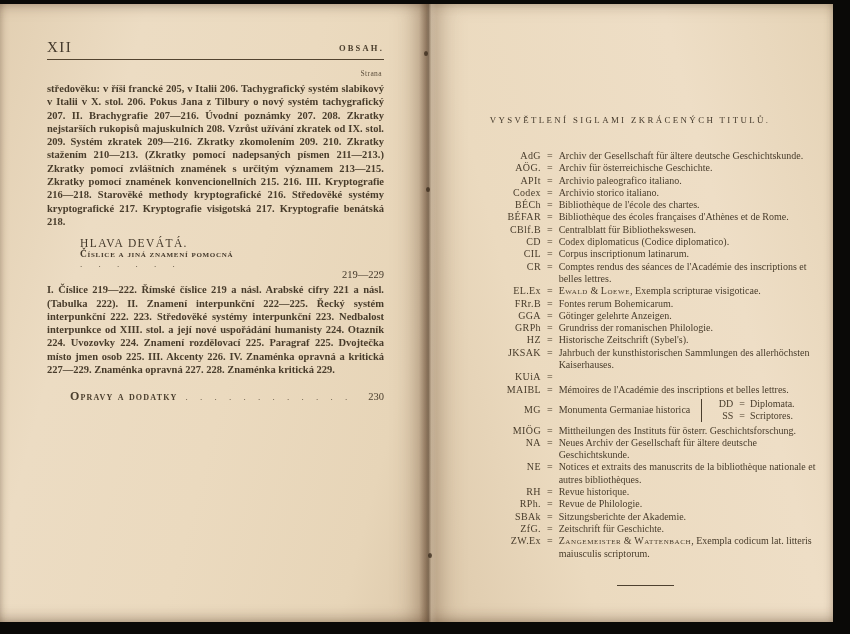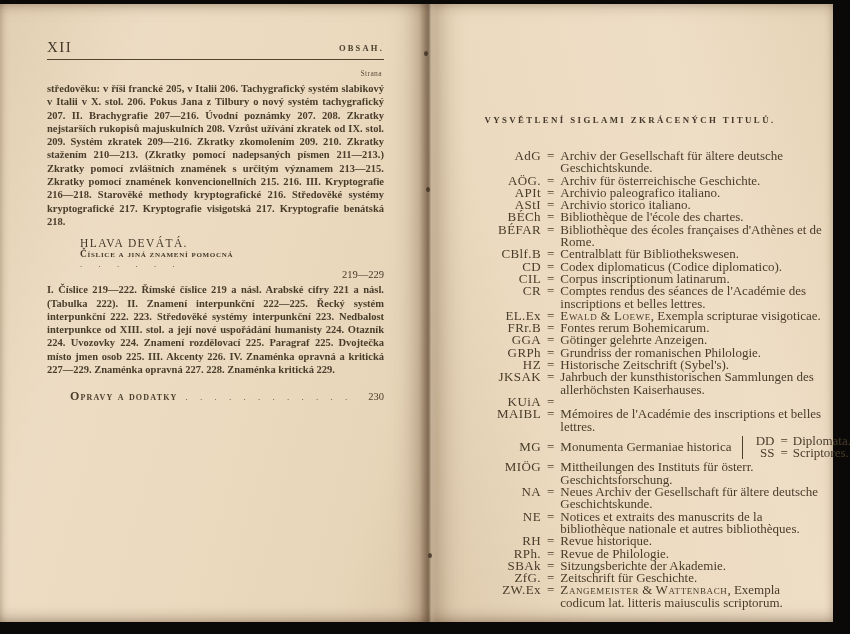--- a/index.html
+++ b/index.html
@@ -64,23 +64,23 @@
     display: flex; align-items: baseline;
     margin: 13px 43px 0 47px; padding-left: 23px; color: #4a3e2d; white-space: nowrap;
   }
   .lp-corrections-label { font-variant: small-caps; font-size: 12px; letter-spacing: 1.2px; font-weight: bold; }
   .lp-corrections-dots { flex: 1; overflow: hidden; margin: 0 12px 0 8px; font-size: 9px; letter-spacing: 5px; }
   .lp-corrections-page { font-size: 10.5px; }
 
   
   .rp-title {
     margin: 111px 8px 0 8px; text-align: center;
-    font-size: 8.8px; letter-spacing: 2.4px; font-weight: bold; color: #43382a;
-  }
-  .rp-list { margin: 25px 6px 0 28px; font-size: 13px; line-height: 12.3px; color: #483c2b; }
+    font-size: 8.8px; letter-spacing: 2.4px; font-weight: normal; color: #43382a;
+  }
+  .rp-list { margin: 25px 6px 0 28px; font-size: 10px; line-height: 12.3px; color: #483c2b; }
   .entry-row { display: flex; align-items: baseline; }
   .entry-row.has-sub { align-items: center; margin: 2px 0; }
   .entry-siglum { flex: 0 0 86px; text-align: right; letter-spacing: .4px; white-space: nowrap; }
   .entry-eq { flex: 0 0 auto; margin: 0 7px 0 6px; letter-spacing: -1px; }
   .entry-def { flex: 1 1 auto; }
   .entry-row.has-sub .entry-def { flex: 0 0 auto; }
   .sc { font-variant: small-caps; letter-spacing: .6px; }
   .sub-brace { border-left: 1.4px solid #4a3e2d; height: 23px; margin-left: 11px; margin-right: 9px; }
   .sub-col { display: flex; flex-direction: column; }
   .sub-row { display: flex; align-items: center; }
@@ -126,21 +126,21 @@
           <span class="entry-siglum">AÖG.</span>
           <span class="entry-eq">=</span>
           <span class="entry-def">Archiv für österreichische Geschichte.</span>
         </div>
         <div class="entry-row">
           <span class="entry-siglum">APIt</span>
           <span class="entry-eq">=</span>
           <span class="entry-def">Archivio paleografico italiano.</span>
         </div>
         <div class="entry-row">
-          <span class="entry-siglum">AStI</span>
+          <span class="entry-siglum">Codex</span>
           <span class="entry-eq">=</span>
           <span class="entry-def">Archivio storico italiano.</span>
         </div>
         <div class="entry-row">
           <span class="entry-siglum">BÉCh</span>
           <span class="entry-eq">=</span>
           <span class="entry-def">Bibliothèque de l'école des chartes.</span>
         </div>
         <div class="entry-row">
           <span class="entry-siglum">BÉFAR</span>

